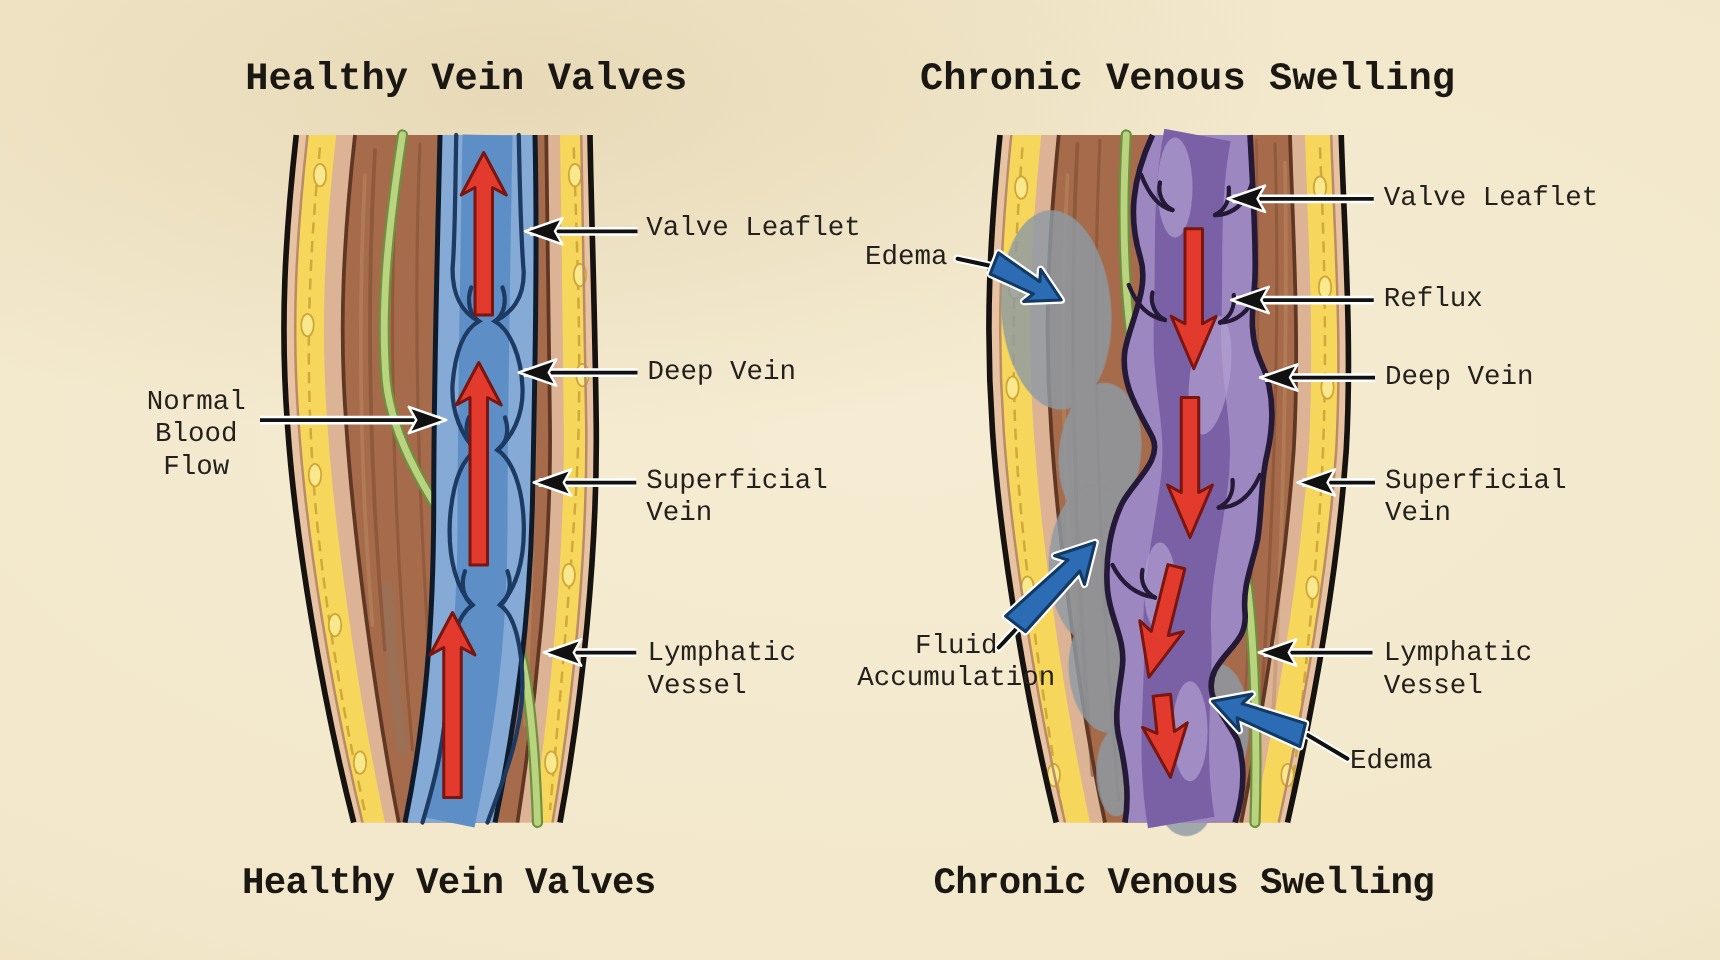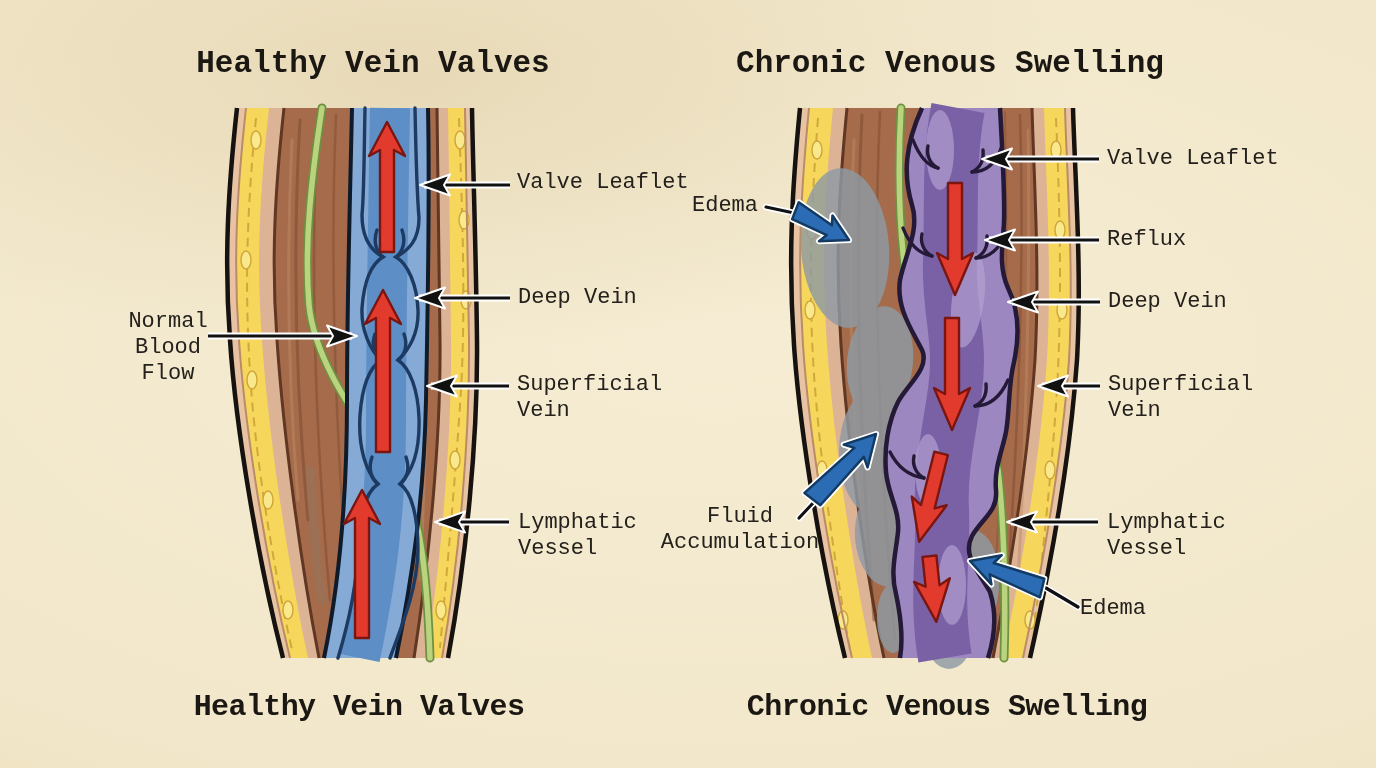--- a/index.html
+++ b/index.html
@@ -270,29 +270,29 @@
   <div class="ttl" style="left:950px;top:46px;">Chronic Venous Swelling</div>
   <div class="ttl bottom" style="left:359px;top:690px;">Healthy Vein Valves</div>
   <div class="ttl bottom" style="left:947px;top:690px;">Chronic Venous Swelling</div>
 
   <div class="lbl" style="left:517px;top:170px;">Valve Leaflet</div>
   <div class="lbl" style="left:518px;top:285px;">Deep Vein</div>
   <div class="lbl" style="left:517px;top:372px;">Superficial
 Vein</div>
   <div class="lbl" style="left:518px;top:510px;">Lymphatic
 Vessel</div>
-  <div class="lbl center" style="left:168px;top:309px;">Normal
+  <div class="lbl center" style="left:157px;top:309px;">Normal
 Blood
 Flow</div>
 
   <div class="lbl" style="left:692px;top:193px;">Edema</div>
   <div class="lbl" style="left:1107px;top:146px;">Valve Leaflet</div>
   <div class="lbl" style="left:1107px;top:227px;">Reflux</div>
   <div class="lbl" style="left:1108px;top:289px;">Deep Vein</div>
   <div class="lbl" style="left:1108px;top:372px;">Superficial
 Vein</div>
   <div class="lbl" style="left:1107px;top:510px;">Lymphatic
 Vessel</div>
-  <div class="lbl center" style="left:740px;top:504px;">Fluid
+  <div class="lbl center" style="left:765px;top:504px;">Fluid
 Accumulation</div>
   <div class="lbl" style="left:1080px;top:596px;">Edema</div>
 
 </div>
 
 </body></html>

